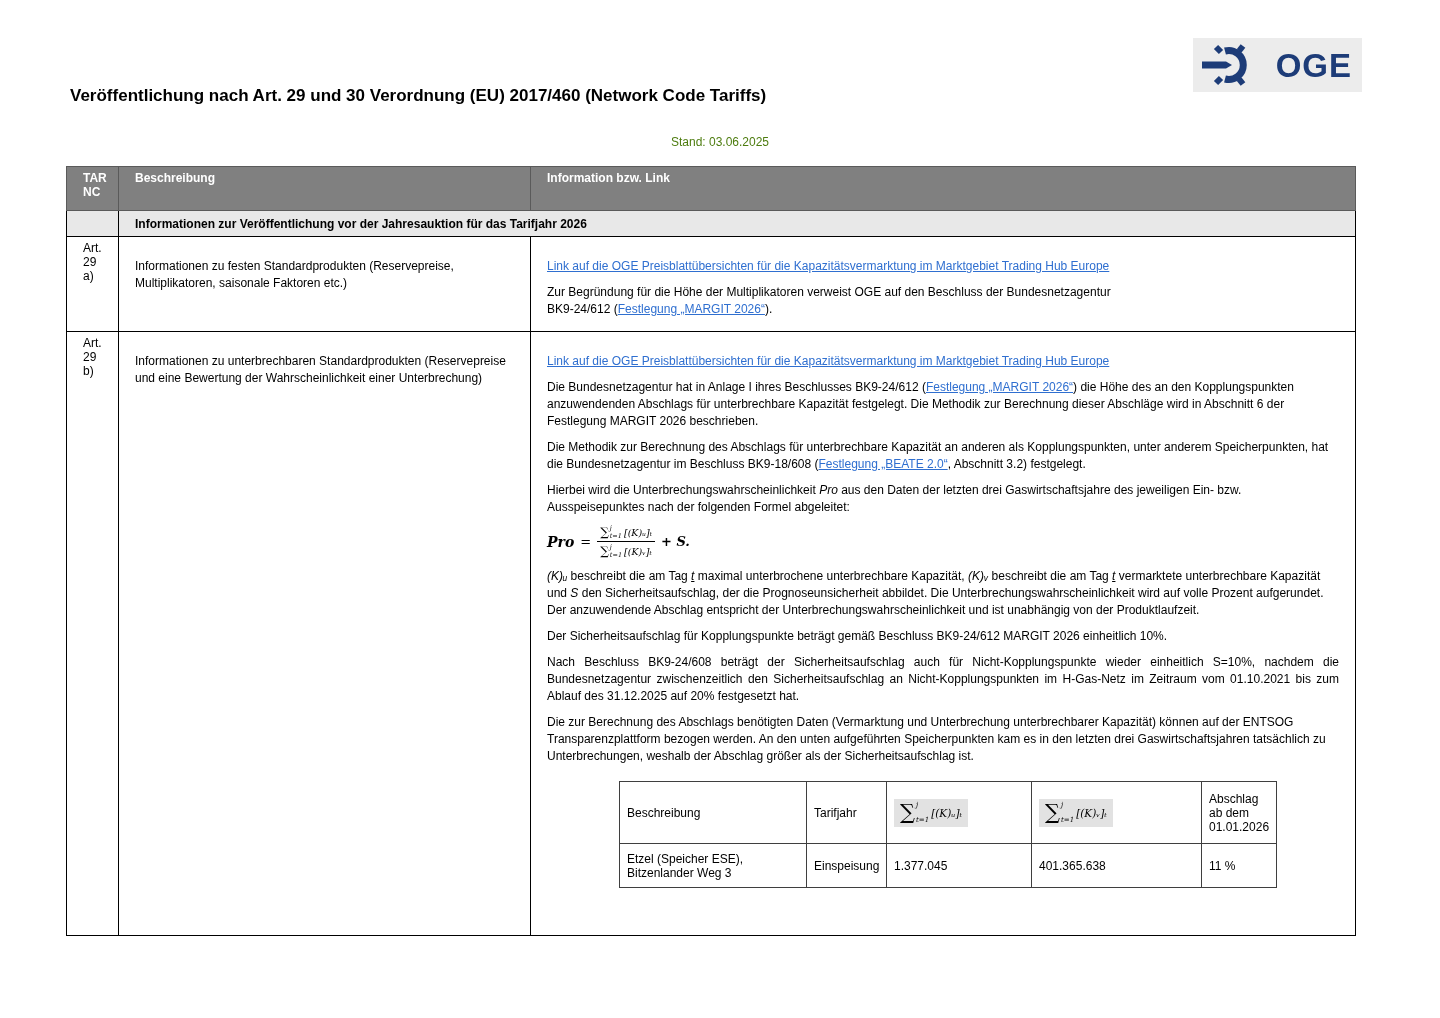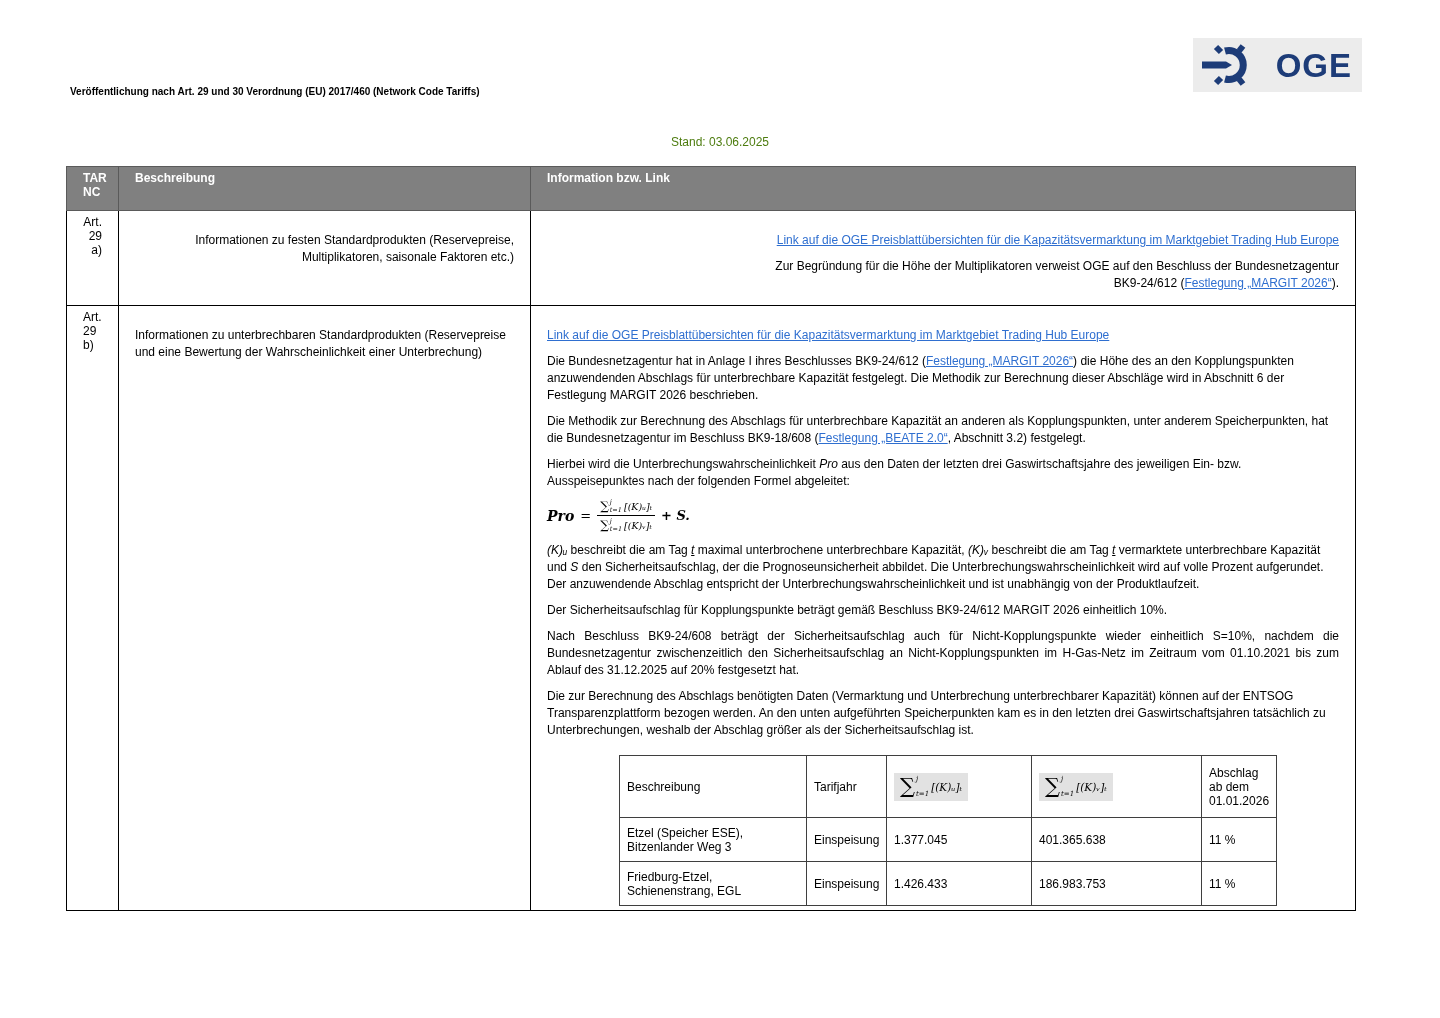--- a/index.html
+++ b/index.html
@@ -13,21 +13,21 @@
   .logo {
     position:absolute; top:38px; right:78px;
     background:#ececec; padding:5px 10px 5px 8px;
     display:flex; align-items:center; gap:21px;
   }
   .logo-text {
     font-size:33px; font-weight:bold; color:#1d3c78; letter-spacing:1px; line-height:1;
   }
   .doc-title {
     position:absolute; left:70px; top:86px; margin:0;
-    font-size:10px; font-weight:bold; color:#000;
+    font-size:17px; font-weight:bold; color:#000;
   }
   .stand-line {
     position:absolute; top:135px; left:0; width:100%;
     text-align:center; font-size:12px; color:#4d7c0f;
   }
   
   table.main {
     position:absolute; left:66px; top:166px; width:1289px;
     border-collapse:collapse; font-size:12px; table-layout:fixed;
   }
@@ -35,21 +35,21 @@
     border:1px solid #000; padding:4px 16px; vertical-align:top; text-align:left;
   }
   tr.head th {
     background:#808080; color:#fff; font-weight:bold; height:44px;
     border-color:#5a5a5a;
   }
   tr.section td {
     background:#e8e8e8; font-weight:bold; height:26px; vertical-align:middle;
   }
   td.refcell { font-weight:normal; }
-  tr.row-a td { height:68px;text-align:right; }
+  tr.row-a td { height:68px; }
   tr.row-b td { height:604px; }
   p.para { margin:2px 0 9px 0; line-height:17px; }
   p.para:first-child { margin-top:17px; }
   p.justify { text-align:justify; }
   a.lnk { color:#2f6fd0; text-decoration:underline; cursor:pointer; }
   .it { font-style:italic; }
   .it-u { font-style:italic; text-decoration:underline; }
   
   .formula {
     margin:4px 0 10px 0; display:flex; align-items:center; gap:6px;
@@ -114,20 +114,24 @@
       <col style="width:825px">
     </colgroup>
 
   <tbody>
       <tr class="head">
     <th>TAR NC</th>
     <th>Beschreibung</th>
     <th>Information bzw. Link</th>
   </tr>
 
+  <tr class="section">
+    <td></td>
+    <td colspan="2">Informationen zur Veröffentlichung vor der Jahresauktion für das Tarifjahr 2026</td>
+  </tr>
 
   <tr class="row-a">
     <td class="refcell">
       <div>Art.</div>
       <div>29 a)</div>
     </td>
     <td>
       <p class="para">Informationen zu festen Standardprodukten (Reservepreise, Multiplikatoren, saisonale Faktoren etc.)</p>
     </td>
     <td>
@@ -241,26 +245,19 @@
           </th>
           <th class="abschlag-h">Abschlag ab dem 01.01.2026</th>
         </tr>
         <tr class="strow">
           <td>Etzel (Speicher ESE), Bitzenlander Weg 3</td>
           <td>Einspeisung</td>
           <td class="num">1.377.045</td>
           <td class="num">401.365.638</td>
           <td class="pct">11 %</td>
         </tr>
-        <tr class="strow">
-          <td>Friedburg-Etzel, Schienenstrang, EGL</td>
-          <td>Einspeisung</td>
-          <td class="num">1.426.433</td>
-          <td class="num">186.983.753</td>
-          <td class="pct">11 %</td>
-        </tr>
       </tbody>
           </table>
 
     </td>
   </tr>
 </tbody>
   </table>
 
 </body></html>

